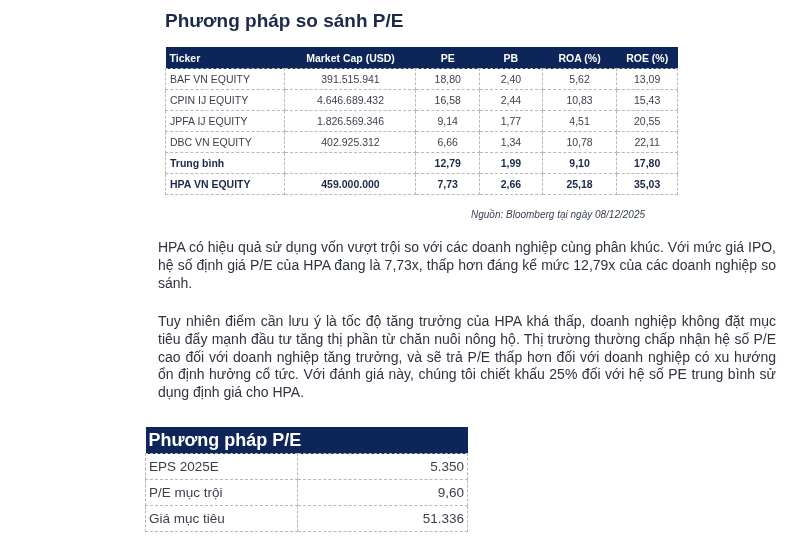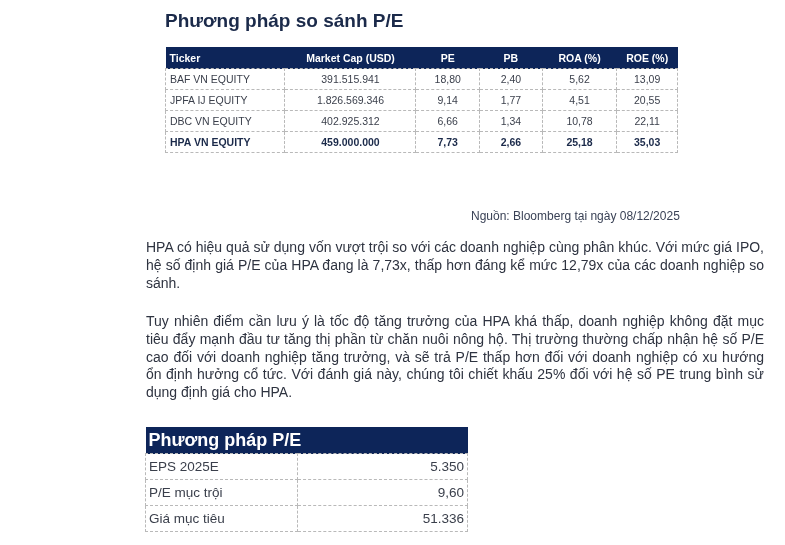--- a/index.html
+++ b/index.html
@@ -7,22 +7,22 @@
          font-family: "Liberation Sans", "DejaVu Sans", sans-serif; color: #2b2f3a; }
   .title { position: absolute; left: 165px; top: 10px; font-size: 19px; font-weight: bold; color: #1b2a4a; }
   table { border-collapse: collapse; position: absolute; }
   #comp-table { left: 165px; top: 47px; width: 513px; font-size: 10.5px; padding-left: 6px; }
   #comp-table th { background: #0d2559; color: #ffffff; font-weight: bold; height: 21px; padding: 0 4px; }
   #comp-table td { height: 20px; padding: 0 4px; border: 1px dashed #b9b9b9; color: #3a3f4b; }
   #comp-table th.l, #comp-table td.l { text-align: left; }
   #comp-table th.c { text-align: center; }
   #comp-table td.r { text-align: center; }
   #comp-table tr.bold td { font-weight: bold; color: #1b2a4a; }
-  .source { position: absolute; left: 471px; top: 209px; font-size: 12px; color: #3a4256; }
-  .para { position: absolute; left: 146px; width: 618px; font-size: 14px; line-height: 17.8px; color: #2e3340; text-align: justify; margin: 0; }
+  .source { position: absolute; left: 471px; top: 209px; font-size: 10px; font-style: italic; color: #3a4256; }
+  .para { position: absolute; left: 158px; width: 618px; font-size: 14px; line-height: 17.8px; color: #2e3340; text-align: justify; margin: 0; }
   #p1 { top: 239px; }
   #p2 { top: 313px; }
   #pe-table { left: 145px; top: 427px; width: 323px; font-size: 13.5px; }
   #pe-table th { background: #0d2559; color: #ffffff; font-weight: bold; text-align: left; height: 26px; padding: 0 3px; font-size: 18px; }
   #pe-table td { height: 25px; padding: 0 3px; border: 1px dashed #b9b9b9; color: #3a3f4b; }
   #pe-table td.r { text-align: right; }
 </style>
 </head>
 <body>
 
@@ -42,34 +42,50 @@
   <tbody>
     <tr>
       <td class="l">BAF VN EQUITY</td>
       <td class="r">391.515.941</td>
       <td class="r">18,80</td>
       <td class="r">2,40</td>
       <td class="r">5,62</td>
       <td class="r">13,09</td>
     </tr>
     <tr>
+      <td class="l">CPIN IJ EQUITY</td>
+      <td class="r">4.646.689.432</td>
+      <td class="r">16,58</td>
+      <td class="r">2,44</td>
+      <td class="r">10,83</td>
+      <td class="r">15,43</td>
+    </tr>
+    <tr>
       <td class="l">JPFA IJ EQUITY</td>
       <td class="r">1.826.569.346</td>
       <td class="r">9,14</td>
       <td class="r">1,77</td>
       <td class="r">4,51</td>
       <td class="r">20,55</td>
     </tr>
     <tr>
       <td class="l">DBC VN EQUITY</td>
       <td class="r">402.925.312</td>
       <td class="r">6,66</td>
       <td class="r">1,34</td>
       <td class="r">10,78</td>
       <td class="r">22,11</td>
+    </tr>
+    <tr class="bold">
+      <td class="l">Trung bình</td>
+      <td class="r"></td>
+      <td class="r">12,79</td>
+      <td class="r">1,99</td>
+      <td class="r">9,10</td>
+      <td class="r">17,80</td>
     </tr>
     <tr class="bold">
       <td class="l">HPA VN EQUITY</td>
       <td class="r">459.000.000</td>
       <td class="r">7,73</td>
       <td class="r">2,66</td>
       <td class="r">25,18</td>
       <td class="r">35,03</td>
     </tr>
   </tbody>

